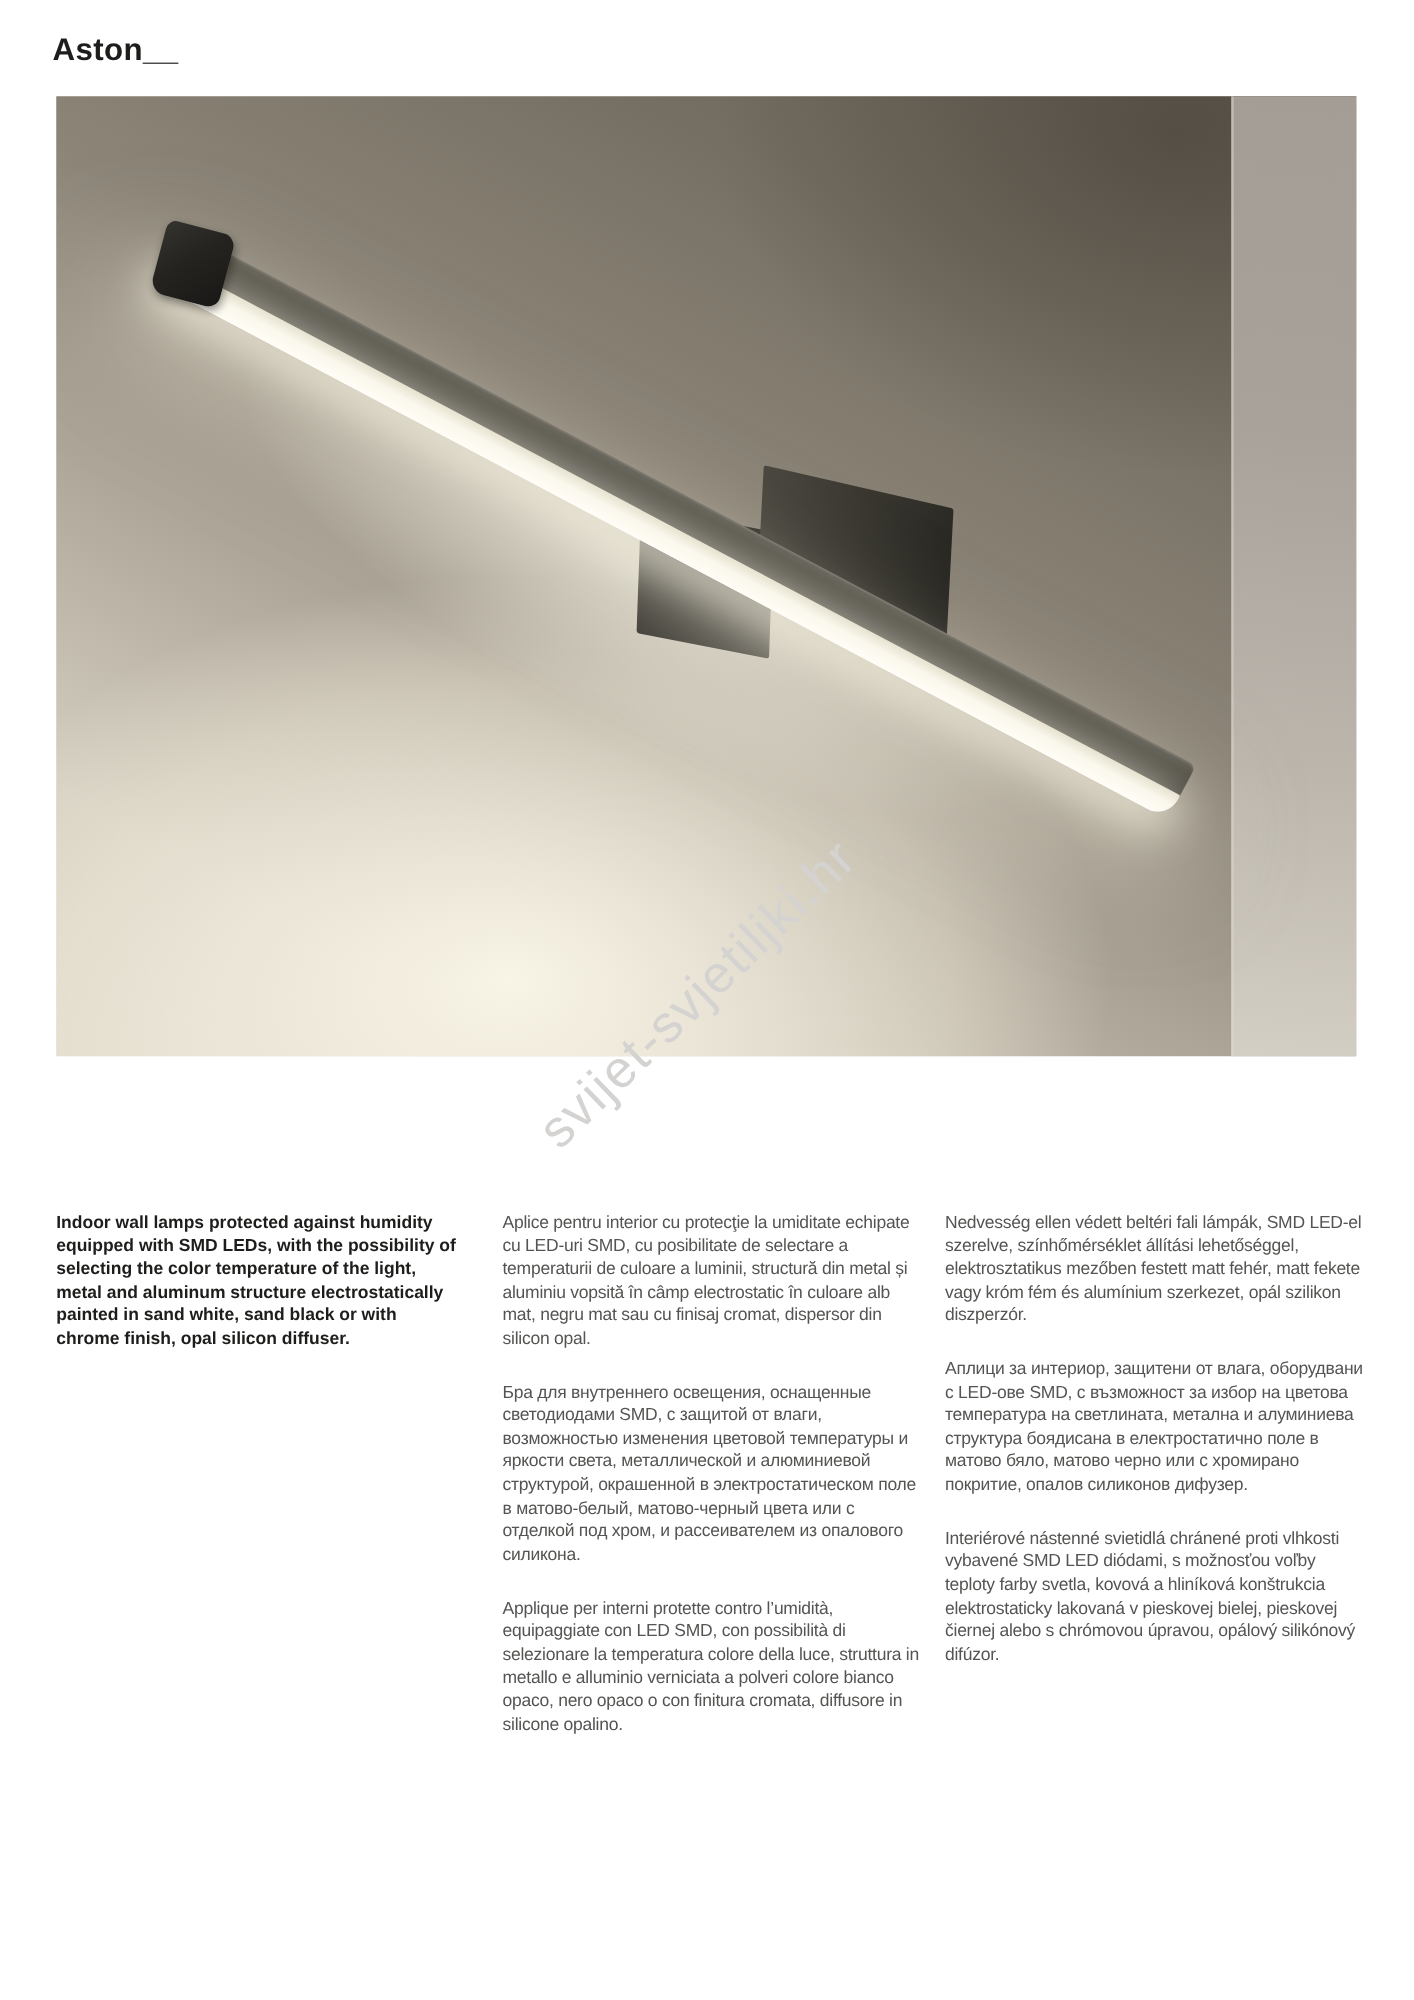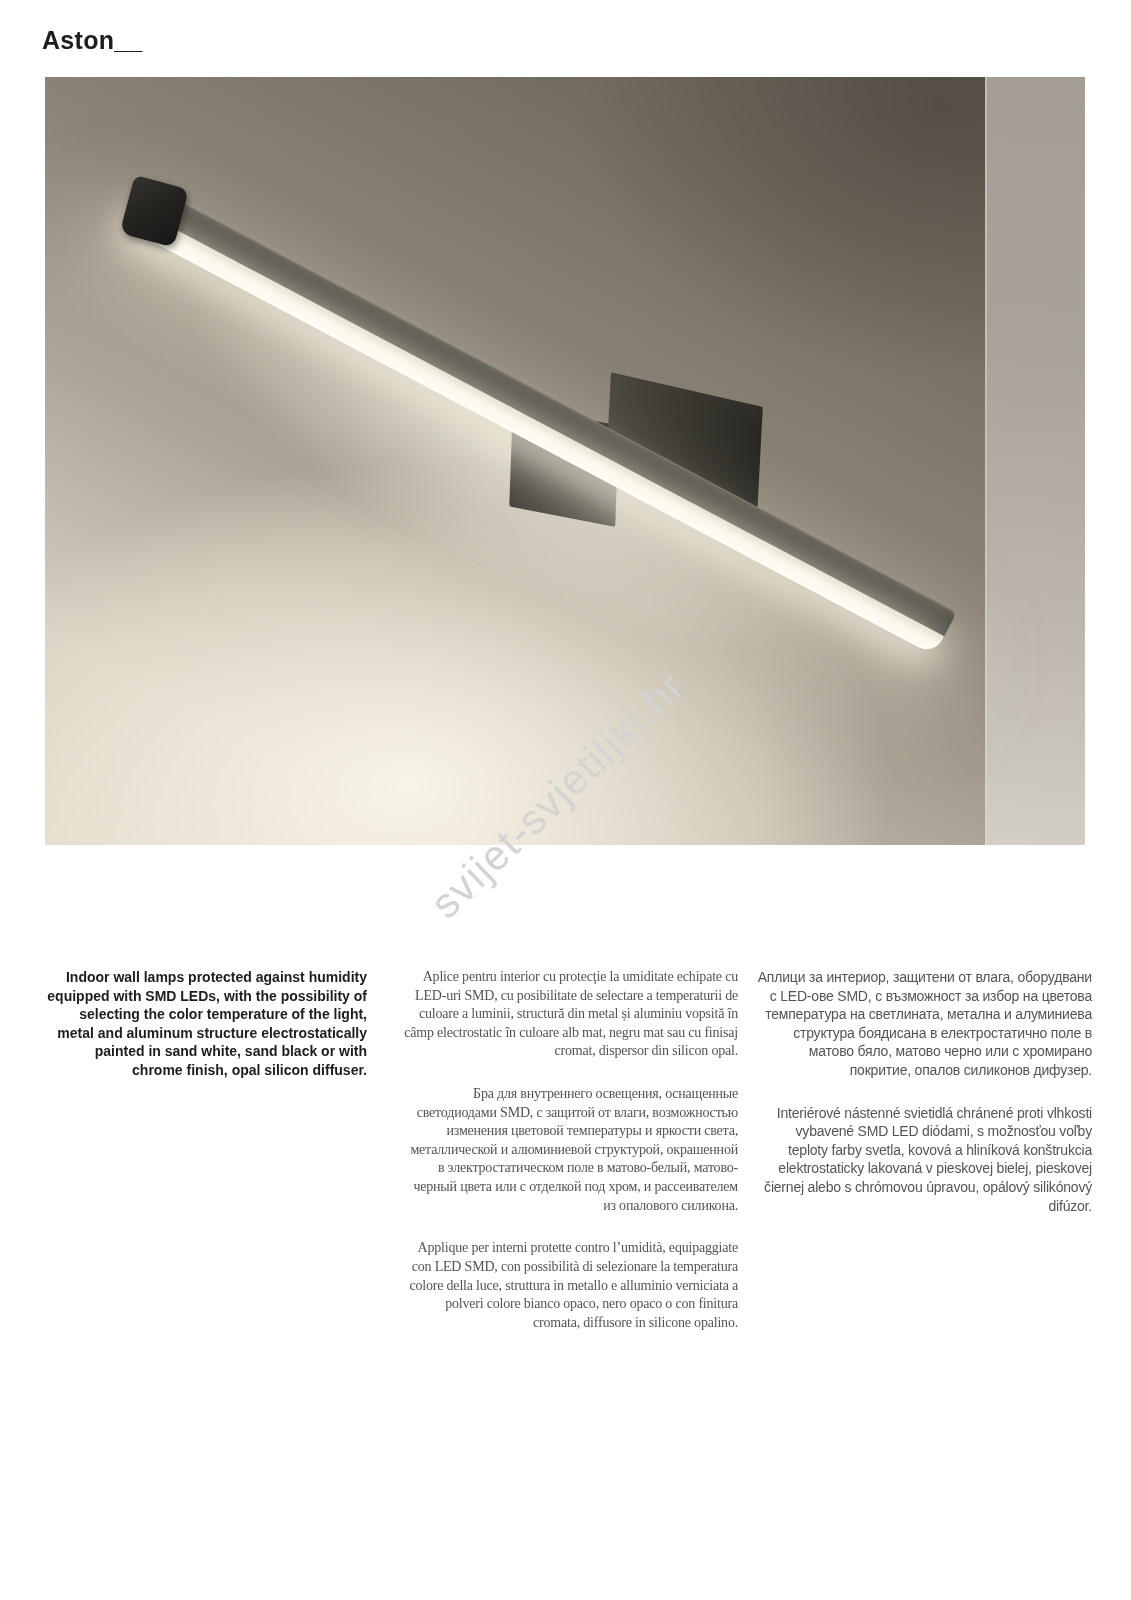--- a/index.html
+++ b/index.html
@@ -78,23 +78,23 @@
   }
 
   
   .info-title{
     position:absolute; left:40px; top:852px; margin:0;
     font-family:"DejaVu Sans","Liberation Sans",sans-serif;
     font-size:68px; font-weight:200; color:#2a2a28; line-height:1.1;
   }
   .columns{ position:absolute; left:0; top:968px; width:1131px; }
   .col{ position:absolute; top:0; }
-  .col p{ margin:0 0 24px 0; font-size:14px; line-height:1.33; letter-spacing:-0.2px; color:#545452;text-align:right; }
+  .col p{ margin:0 0 24px 0; font-size:14px; line-height:1.33; letter-spacing:-0.2px; color:#545452; }
   .col-1{ left:45px;  width:322px; }
-  .col-2{ left:402px; width:336px;font-family:Liberation Serif, serif; }
+  .col-2{ left:402px; width:336px; }
   .col-3{ left:756px; width:336px; }
   .col-1 p{ font-weight:700; color:#1d1d1b; letter-spacing:0; }
 
   
   .page-number{
     position:absolute; left:42px; top:1528px;
     font-size:24px; font-weight:400; color:#0f172a;
   }
   .website{
     position:absolute; right:46px; top:1620px;
@@ -128,20 +128,21 @@
   <div class="columns">
     <div class="col col-1">
       <p>Indoor wall lamps protected against humidity equipped with SMD LEDs, with the possibility of selecting the color temperature of the light, metal and aluminum structure electrostatically painted in sand white, sand black or with chrome finish, opal silicon diffuser.</p>
     </div>
     <div class="col col-2">
       <p>Aplice pentru interior cu protecţie la umiditate echipate cu LED-uri SMD, cu posibilitate de selectare a temperaturii de culoare a luminii, structură din metal și aluminiu vopsită în câmp electrostatic în culoare alb mat, negru mat sau cu finisaj cromat, dispersor din silicon opal.</p>
       <p>Бра для внутреннего освещения, оснащенные светодиодами SMD, с защитой от влаги, возможностью изменения цветовой температуры и яркости света, металлической и алюминиевой структурой, окрашенной в электростатическом поле в матово-белый, матово-черный цвета или с отделкой под хром, и рассеивателем из опалового силикона.</p>
       <p>Applique per interni protette contro l’umidità, equipaggiate con LED SMD, con possibilità di selezionare la temperatura colore della luce, struttura in metallo e alluminio verniciata a polveri colore bianco opaco, nero opaco o con finitura cromata, diffusore in silicone opalino.</p>
     </div>
     <div class="col col-3">
+      <p>Nedvesség ellen védett beltéri fali lámpák, SMD LED-el szerelve, színhőmérséklet állítási lehetőséggel, elektrosztatikus mezőben festett matt fehér, matt fekete vagy króm fém és alumínium szerkezet, opál szilikon diszperzór.</p>
       <p>Аплици за интериор, защитени от влага, оборудвани с LED-ове SMD, с възможност за избор на цветова температура на светлината, метална и алуминиева структура боядисана в електростатично поле в матово бяло, матово черно или с хромирано покритие, опалов силиконов дифузер.</p>
       <p>Interiérové nástenné svietidlá chránené proti vlhkosti vybavené SMD LED diódami, s možnosťou voľby teploty farby svetla, kovová a hliníková konštrukcia elektrostaticky lakovaná v pieskovej bielej, pieskovej čiernej alebo s chrómovou úpravou, opálový silikónový difúzor.</p>
     </div>
   </div>
 
   <div class="page-number">728</div>
   <div class="website">redogroup.com</div>
 
 </div>
 

